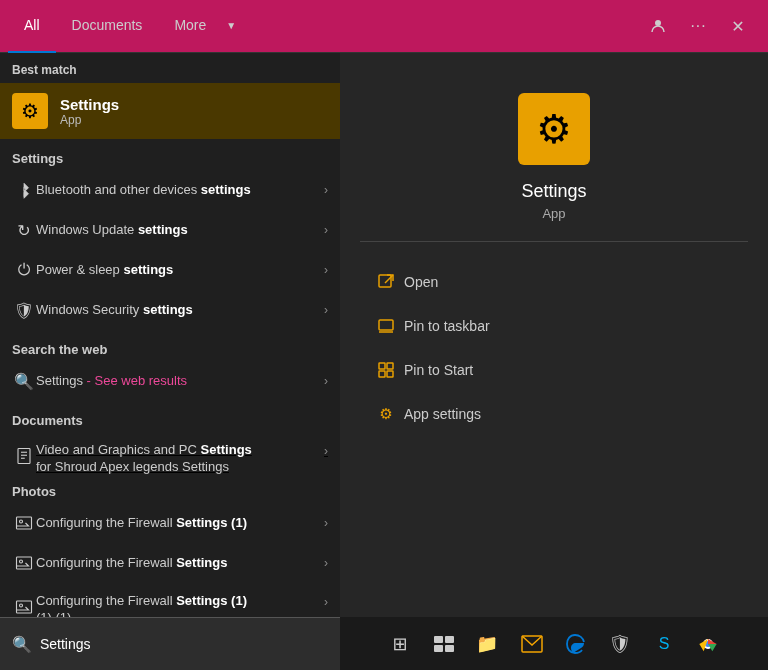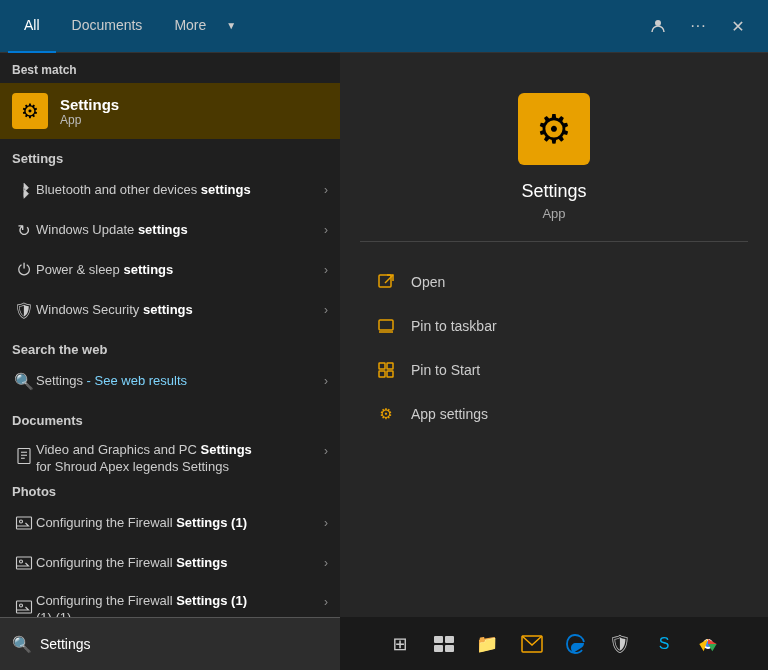--- a/index.html
+++ b/index.html
@@ -10,21 +10,21 @@
       background: #1a1a1a;
       overflow: hidden;
       display: flex;
       flex-direction: column;
     }
 
     
     .top-nav {
       display: flex;
       align-items: center;
-      background: #0c4a6e;
+      background: #be185d;
       border-bottom: 1px solid #333;
       height: 53px;
       padding: 0 8px;
     }
     .nav-tabs {
       display: flex;
       gap: 0;
       flex: 1;
     }
     .nav-tab {
@@ -195,21 +195,21 @@
       width: 100%;
       display: flex;
       flex-direction: column;
       gap: 4px;
     }
     .action-item {
       display: flex;
       align-items: center;
       padding: 10px 16px;
       cursor: pointer;
-      gap: 15px;
+      gap: 8px;
       border-radius: 4px;
     }
     .action-icon {
       width: 20px;
       height: 20px;
       display: flex;
       align-items: center;
       justify-content: center;
       font-size: 15px;
       color: #e8a000;
@@ -334,27 +334,27 @@
     <div class="result-item">
       <div class="result-item-icon">🛡</div>
       <div class="result-item-text">Windows Security <strong>settings</strong></div>
       <div class="result-item-arrow">›</div>
     </div>
 
     <div class="search-section-label">Search the web</div>
 
     <div class="result-item">
       <div class="result-item-icon">🔍</div>
-      <div class="result-item-text">Settings <span style="color:#7dd3fc;">- See web results</span></div>
+      <div class="result-item-text">Settings <span style="color:#ec4899;">- See web results</span></div>
       <div class="result-item-arrow">›</div>
     </div>
 
     <div class="search-section-label">Documents</div>
 
-    <div class="result-item" style="align-items:flex-start; padding-top:10px;">
+    <div class="result-item" style="align-items:flex-start; padding-top:10px;text-decoration:underline;">
       <div class="result-item-icon" style="margin-top:2px;">
         <svg width="18" height="18" viewBox="0 0 24 24" fill="none" stroke="#ccc" stroke-width="1.5">
             <rect x="4" y="2" width="16" height="20" rx="1"></rect>
             <line x1="8" y1="7" x2="16" y2="7"></line>
             <line x1="8" y1="11" x2="16" y2="11"></line>
             <line x1="8" y1="15" x2="13" y2="15"></line>
           </svg>
       </div>
       <div class="result-item-text">Video and Graphics and PC <strong>Settings</strong><br>for Shroud Apex legends Settings</div>
       <div class="result-item-arrow" style="margin-top:2px;">›</div>

